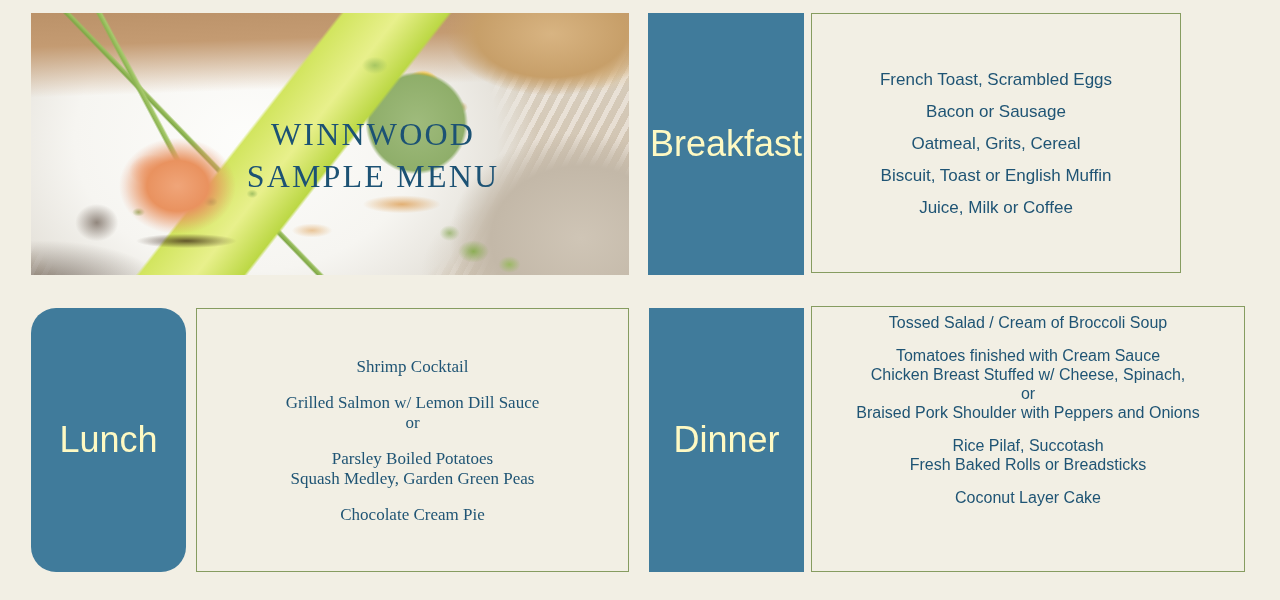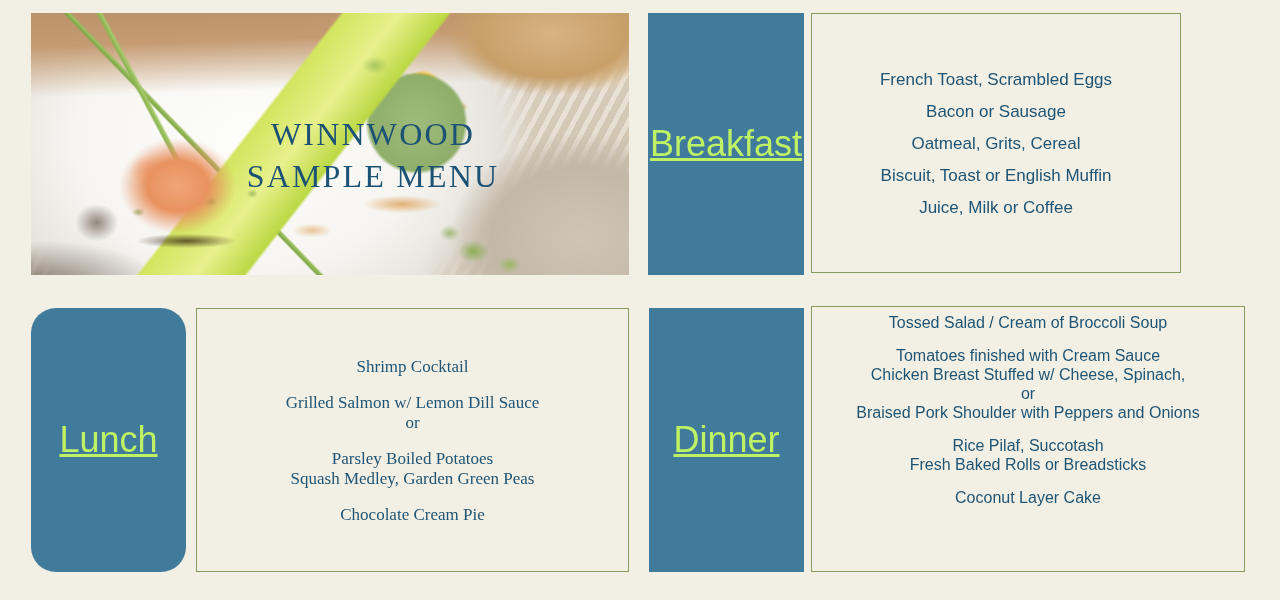--- a/index.html
+++ b/index.html
@@ -103,31 +103,30 @@
     line-height: 1.32;
     text-align: center;
     white-space: nowrap;
     pointer-events: none;
   }
 
   
   .meal-label {
     position: absolute;
     background: #407b9b;
-    color: #bef264;
+    color: #fef9c3;
     display: flex;
     align-items: center;
     justify-content: center;
     font-size: 36px;
     font-weight: 400;
     letter-spacing: 0px;
     white-space: nowrap;
     overflow: visible;
     box-sizing: border-box;
-    text-decoration: underline;
   }
   .meal-body {
     position: absolute;
     background: #f2efe4;
     border: 1px solid #869c60;
     box-sizing: border-box;
     color: #1f5474;
     text-align: center;
     overflow: visible;
     display: flex;

